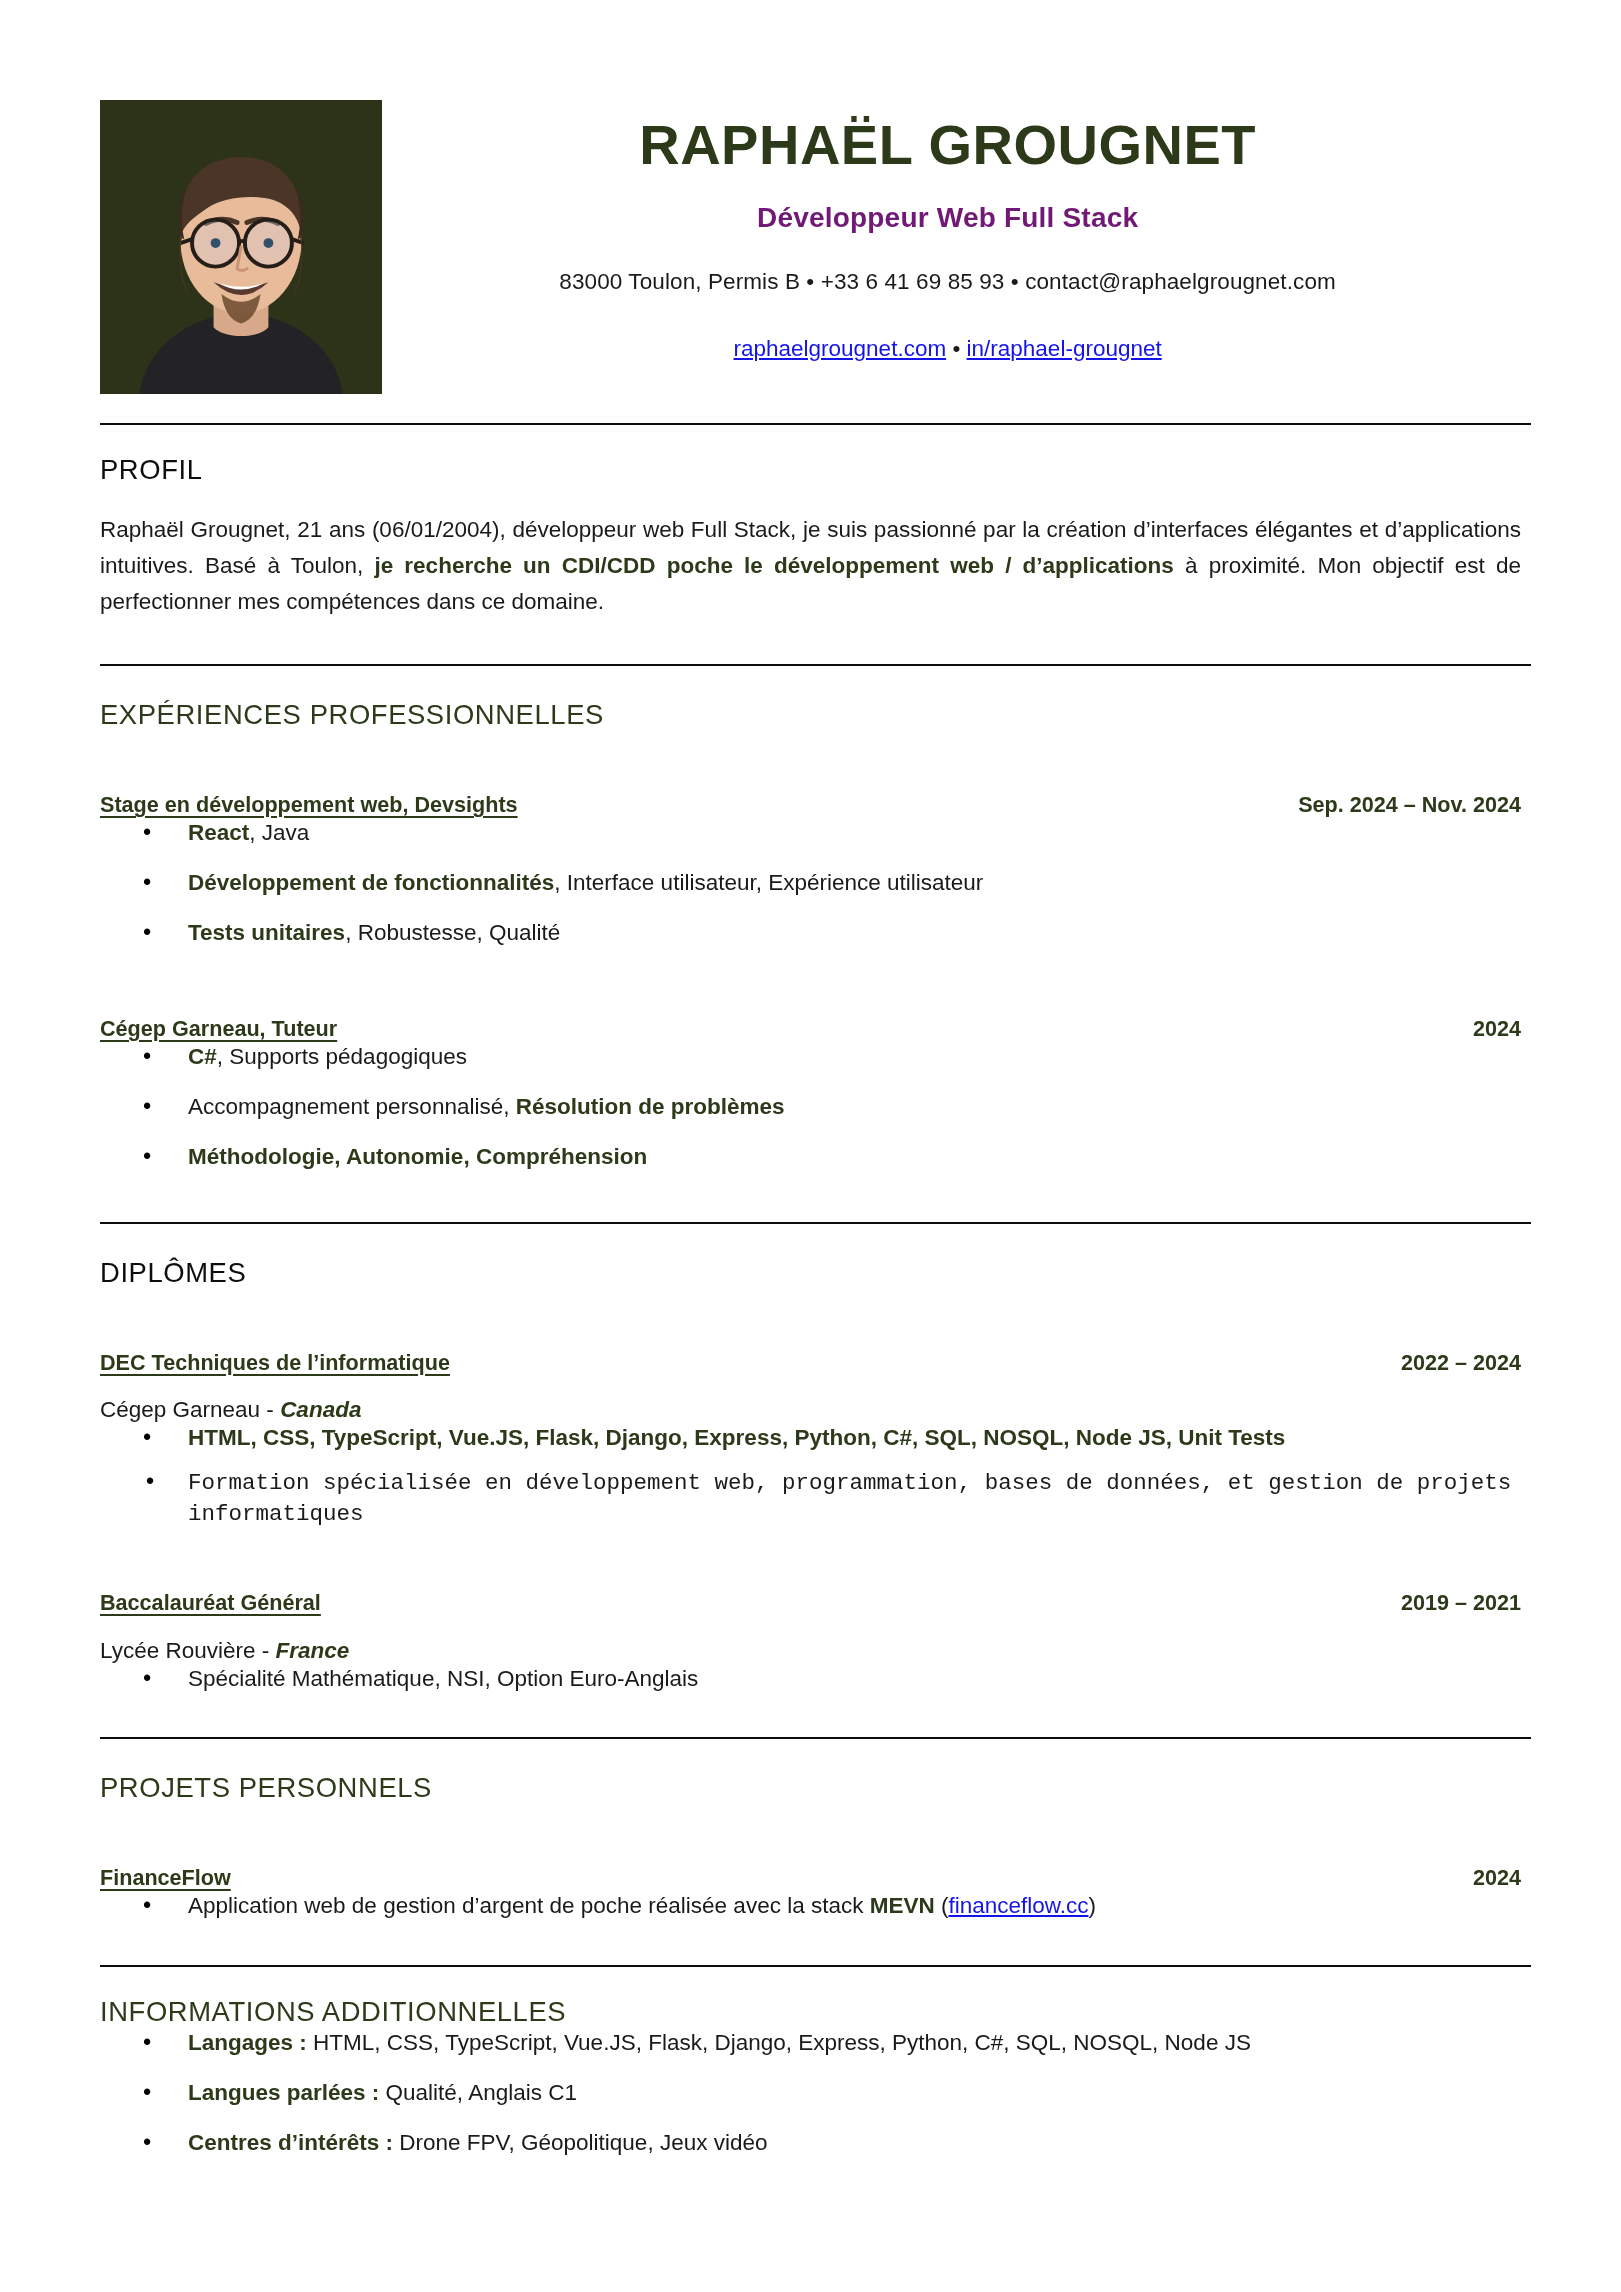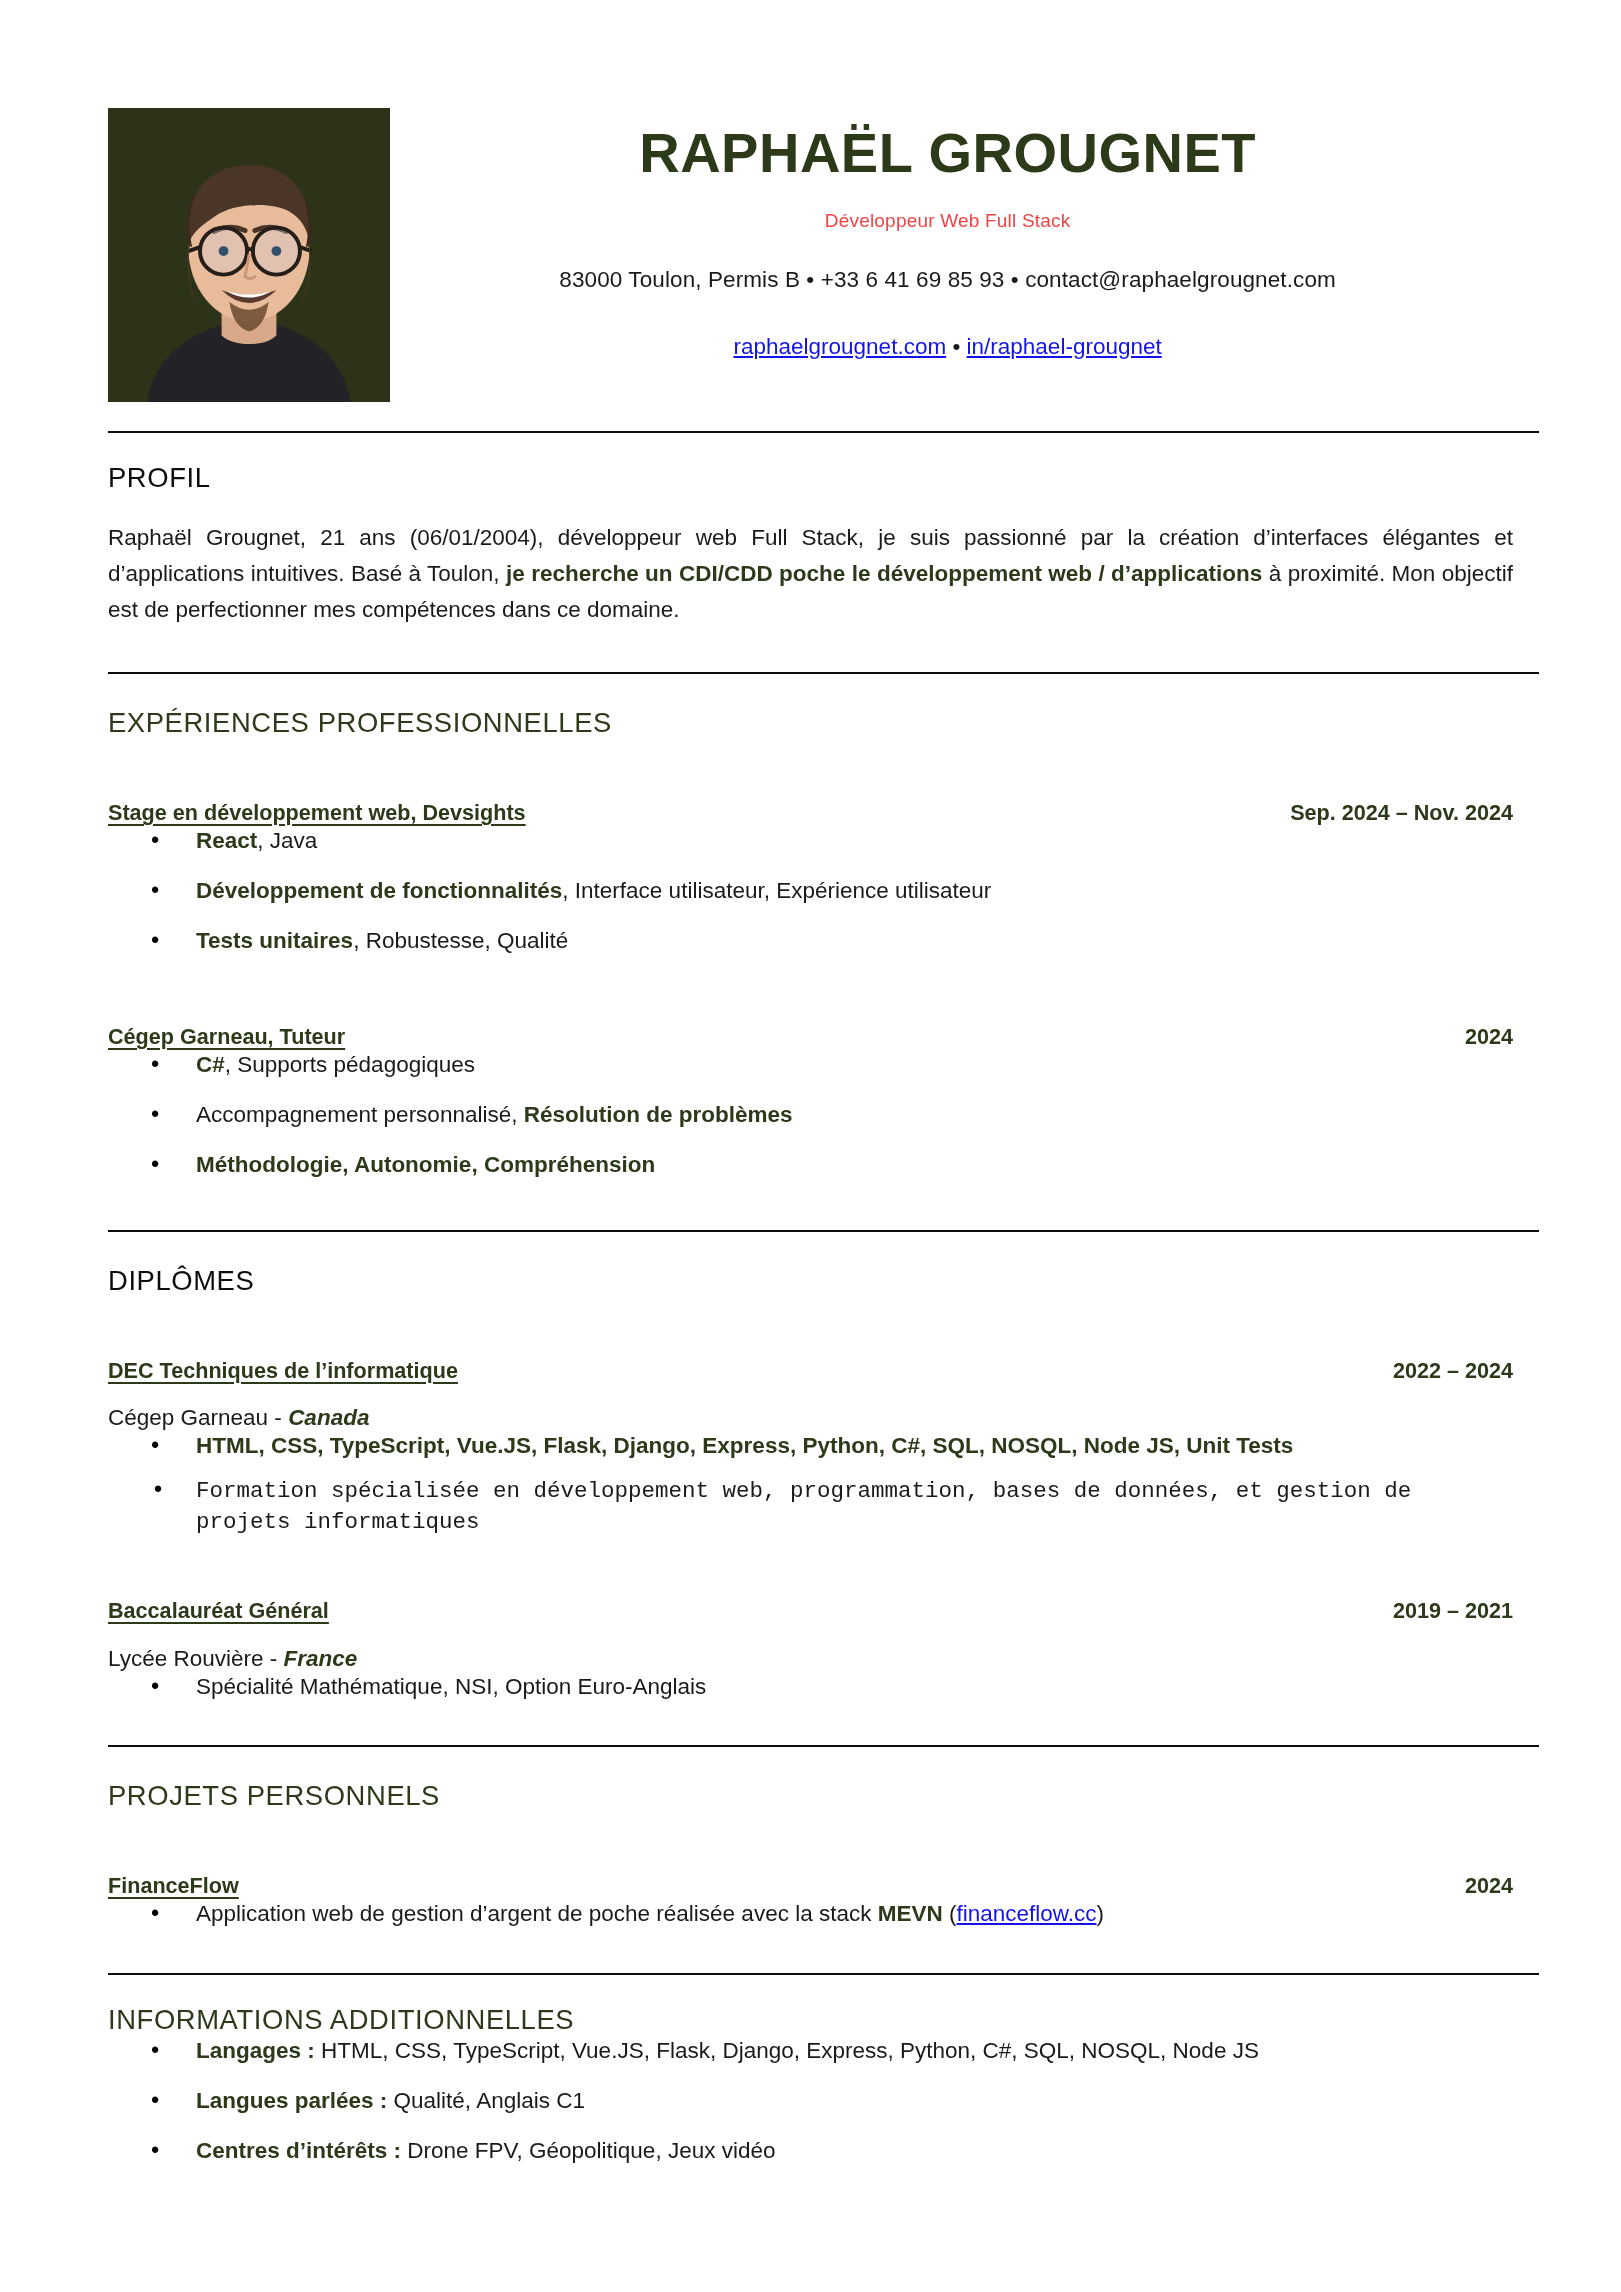--- a/index.html
+++ b/index.html
@@ -12,21 +12,21 @@
 
   body {
     font-family: "Liberation Sans", sans-serif;
     color: #000000;
     position: relative;
   }
 
   .page {
     width: 1621px;
     height: 1736px;
-    padding: 12px;
+    padding: 4px;
     position: relative;
     background: #ffffff;
   }
 
   
   .header {
     display: flex;
     align-items: flex-start;
     padding: 96px 94px 0 96px;
   }
@@ -53,23 +53,23 @@
   .name {
     font-size: 56px;
     font-weight: bold;
     letter-spacing: 0.5px;
     color: #2c3a1a;
     line-height: 1.12;
     white-space: nowrap;
   }
 
   .job-title {
-    font-size: 19px;
-    font-weight: normal;
-    color: #ef4444;
+    font-size: 28px;
+    font-weight: bold;
+    color: #701a75;
     margin-top: 25.5px;
     letter-spacing: 0.2px;
   }
 
   .contact-line {
     font-size: 22.5px;
     color: #1a1a1a;
     margin-top: 35px;
     letter-spacing: 0.1px;
   }

